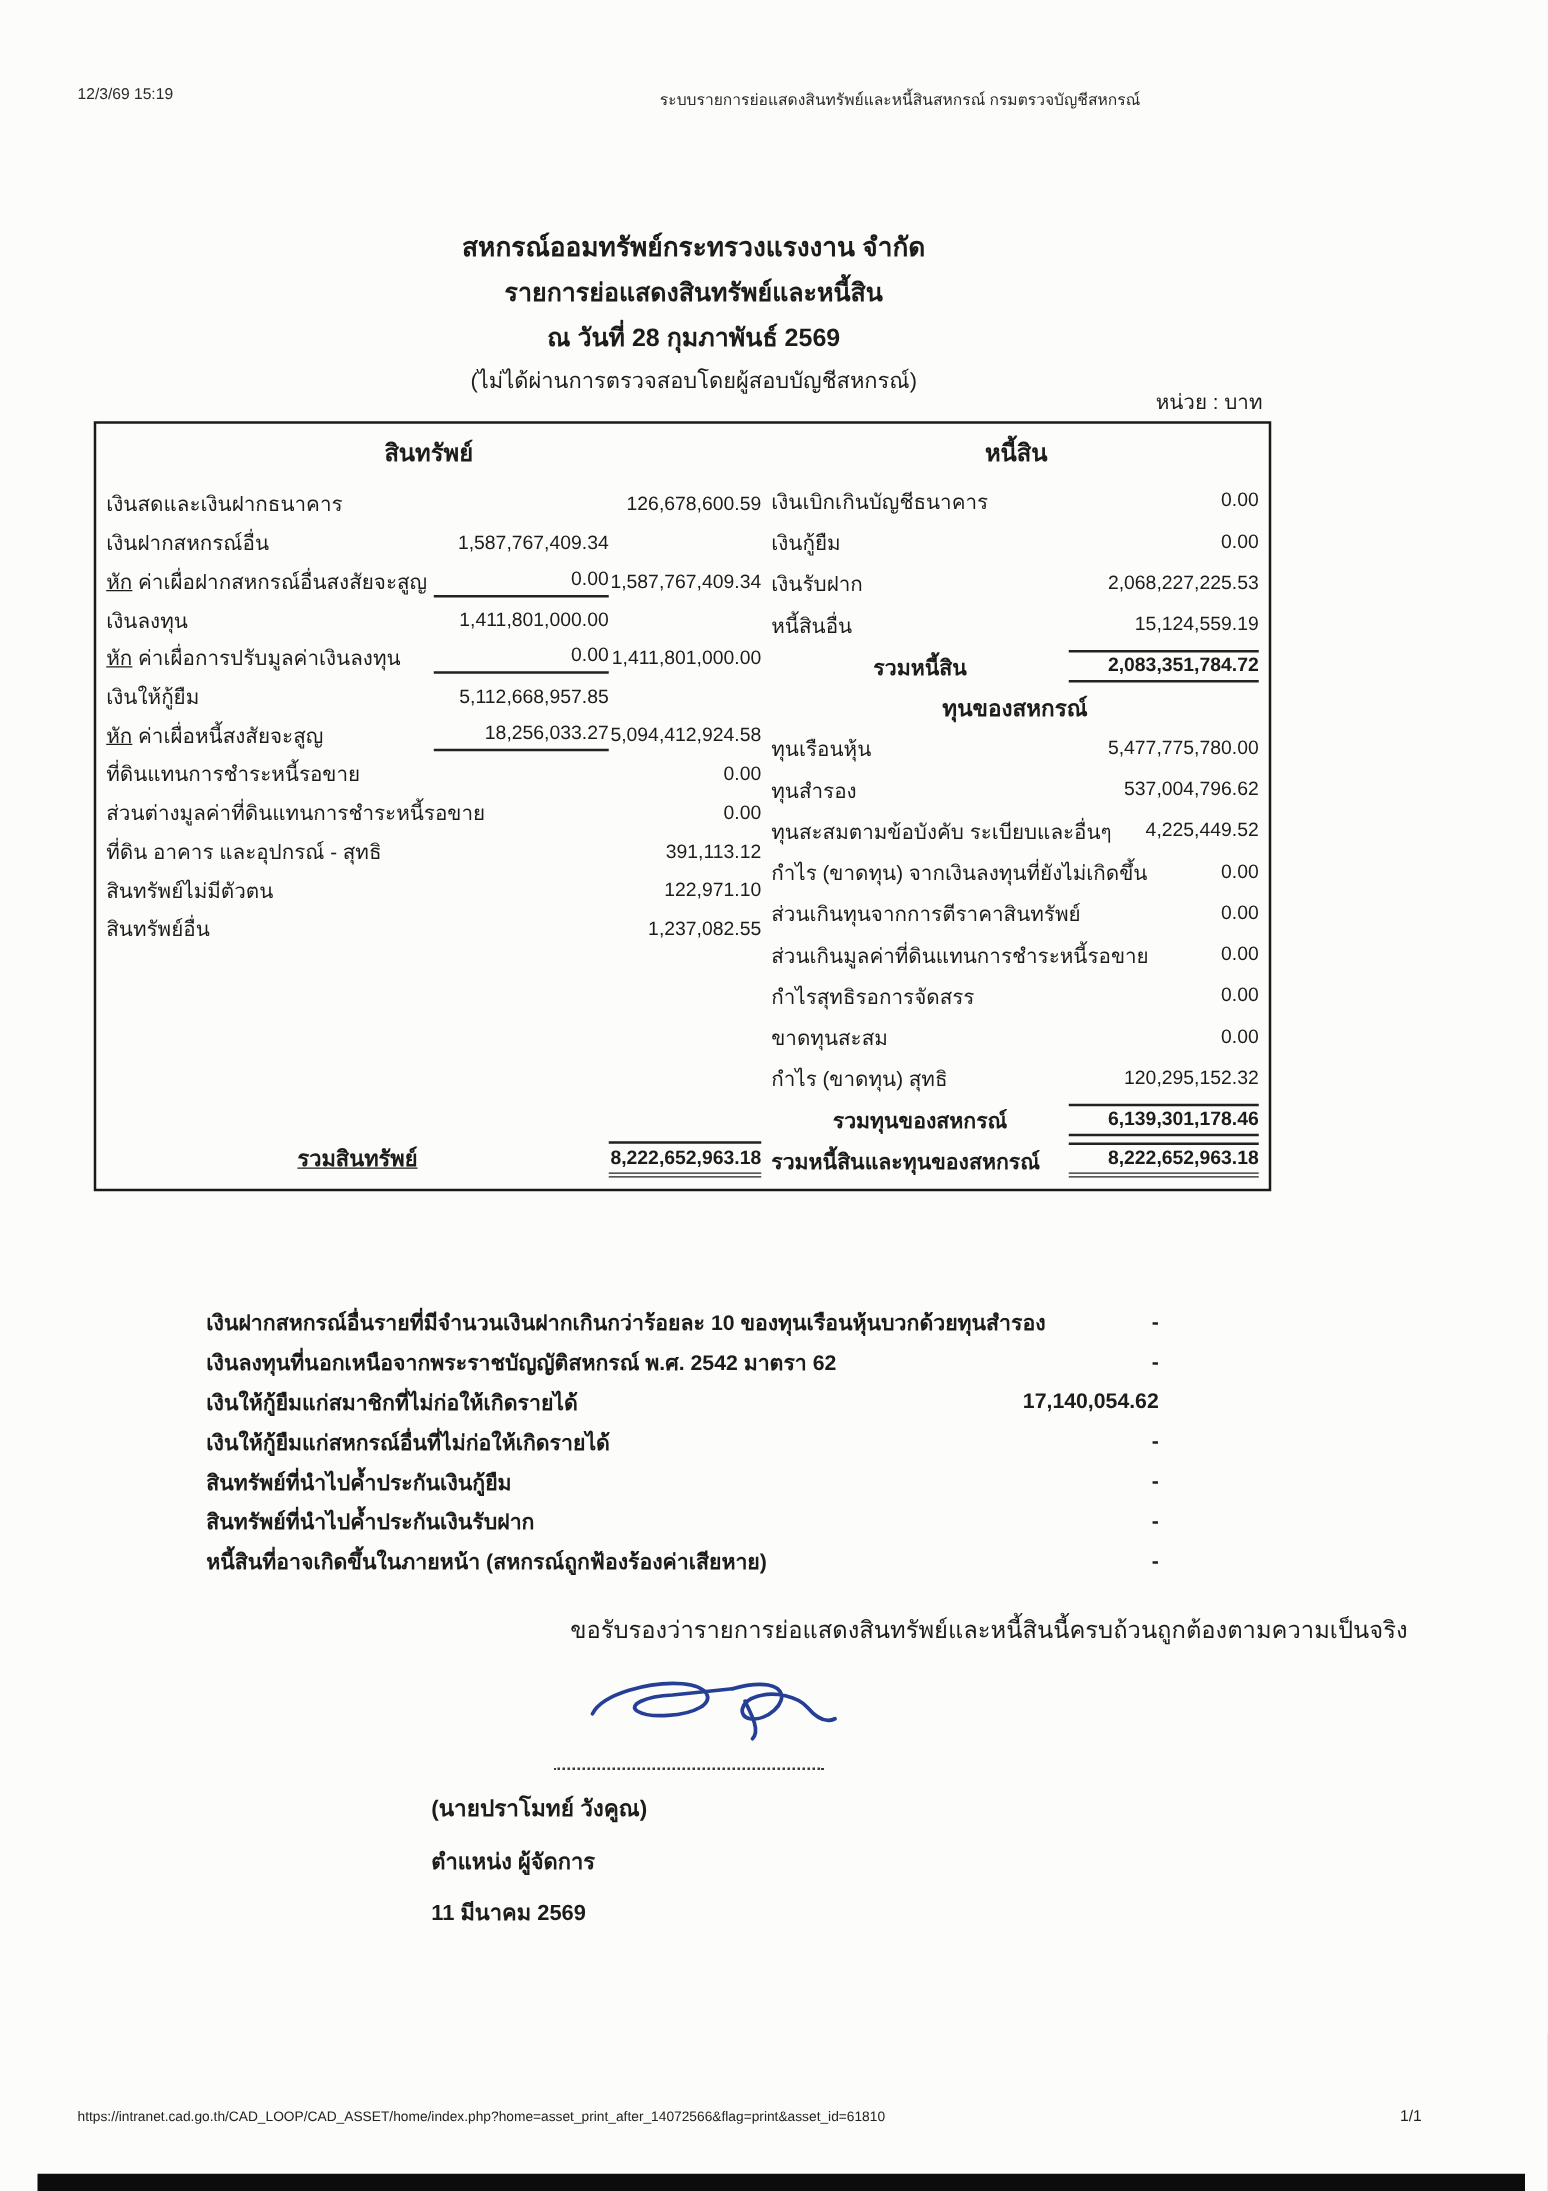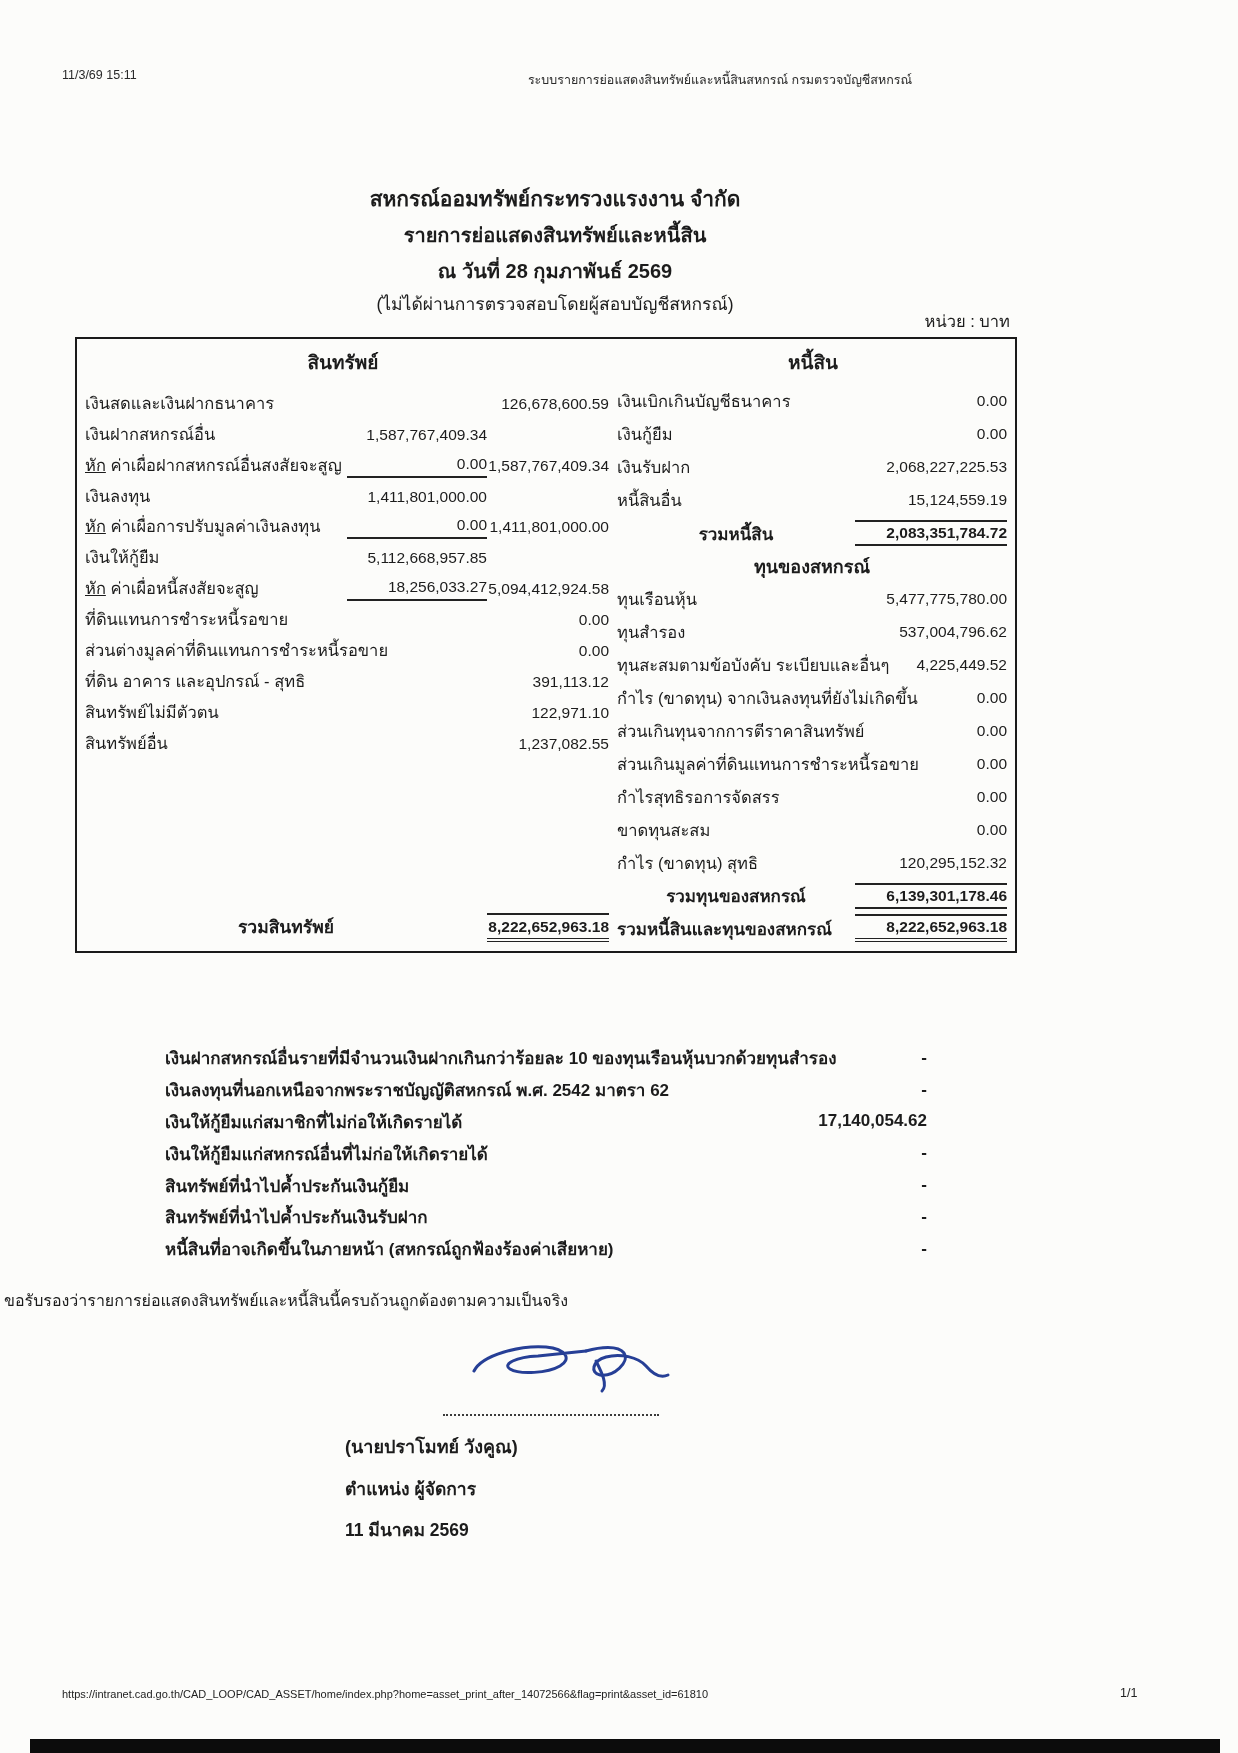--- a/index.html
+++ b/index.html
@@ -26,54 +26,54 @@
   .t-head.liab{left:540px; width:392px;}
   .assets-col{position:absolute; left:8px; top:46px; bottom:6px; width:524px; display:flex; flex-direction:column;}
   .liab-col{position:absolute; left:540px; top:46px; bottom:6px; width:390px; display:flex; flex-direction:column;}
   .trow{display:flex; align-items:flex-end; height:30.9px; font-size:16.5px;}
   .alabel{flex:1; padding-right:4px; white-space:nowrap;}
   .hak{text-decoration:underline;}
   .asub{width:140px; text-align:right; font-size:15.5px; padding-bottom:3px;}
   .asub.rule{border-bottom:2px solid #222;}
   .aamt{width:122px; text-align:right; font-size:15.5px; padding-bottom:3px;}
   .assets-total{margin-top:auto; display:flex; align-items:center; height:36px; font-weight:700;}
-  .assets-total .tl{flex:1; text-align:center; font-size:17.5px;}
+  .assets-total .tl{flex:1; text-align:center; font-size:17.5px;text-decoration:underline;}
   .assets-total .aamt{font-weight:700; border-top:2px solid #222; border-bottom:4px double #222; padding:3px 0 2px;}
   .lrow{flex:1; display:flex; align-items:center; font-size:16.5px;}
   .llabel{flex:1; white-space:nowrap;}
   .lamt{width:152px; text-align:right; font-size:15.5px;}
   .lrow.total .llabel{font-weight:700; text-align:center; font-size:17px;}
   .lrow.total .lamt{font-weight:700; border-top:2px solid #222; border-bottom:2px solid #222; padding:2px 0;}
   .lrow.grandtotal .llabel{font-weight:700; text-align:left; font-size:17px;}
   .lrow.grandtotal .lamt{font-weight:700; border-top:2px solid #222; border-bottom:4px double #222; padding:2px 0;}
   .lrow.section{justify-content:center; font-weight:700; font-size:18px;}
   
   .notes{position:absolute; left:165px; top:1042px; width:762px;}
   .note-row{display:flex; align-items:center; height:31.8px; font-weight:700; font-size:17px;gap:45px;}
   .note-label{flex:1; white-space:nowrap;}
   .note-value{width:150px; text-align:right;}
   
-  .cert-line{position:absolute; left:4px; top:1288px; width:1110px; text-align:left; font-size:16px;}
+  .cert-line{position:absolute; left:16px; top:1288px; width:1110px; text-align:right; font-size:19px;}
   .sig-svg{position:absolute; left:468px; top:1333px;}
   .sig-dots{position:absolute; left:443px; top:1386px; width:216px; border-bottom:2.5px dotted #3a3a3a; height:28px;}
   .sig-block{position:absolute; left:345px; top:1432px; width:410px; font-weight:bold;}
   .sig-name{font-size:18px; margin-bottom:14px;}
   .sig-pos{font-size:17.5px; margin-bottom:13px;}
   .sig-date{font-size:17.5px;}
   
   .footer-url{position:absolute; left:62px; top:1688px; font-size:11px; color:#222;}
   .footer-page{position:absolute; left:1120px; top:1686px; font-size:12.5px; color:#222;}
   .scan-strip{position:absolute; left:30px; top:1739px; width:1190px; height:14px; background:#0c0c0c;}
 </style>
 </head>
 <body>
 
 <div class="page">
 
-  <div class="scan-datetime">11/3/69 15:11</div>
+  <div class="scan-datetime">12/3/69 15:19</div>
   <div class="scan-systitle">ระบบรายการย่อแสดงสินทรัพย์และหนี้สินสหกรณ์ กรมตรวจบัญชีสหกรณ์</div>
 
   <div class="title-block">
     <div class="title-org">สหกรณ์ออมทรัพย์กระทรวงแรงงาน จำกัด</div>
     <div class="title-report">รายการย่อแสดงสินทรัพย์และหนี้สิน</div>
     <div class="title-asof">ณ วันที่ 28 กุมภาพันธ์ 2569</div>
     <div class="title-note">(ไม่ได้ผ่านการตรวจสอบโดยผู้สอบบัญชีสหกรณ์)</div>
   </div>
 
   <div class="unit-line">หน่วย : บาท</div>

